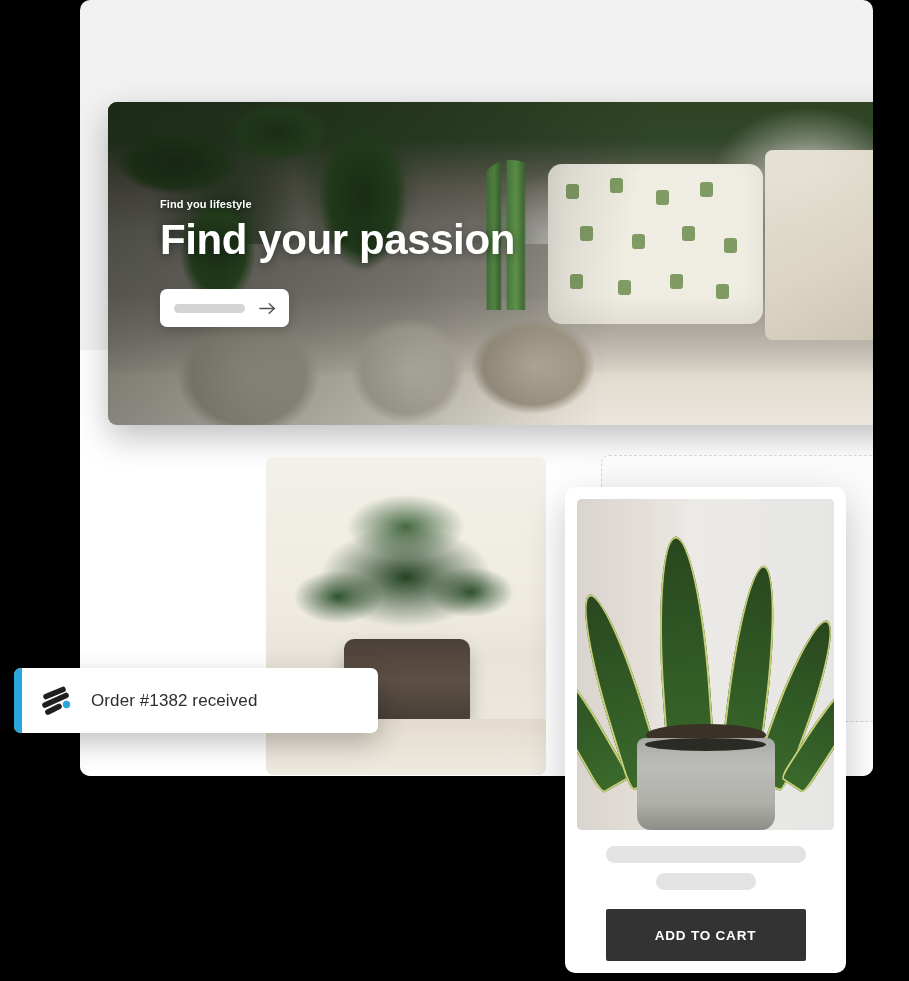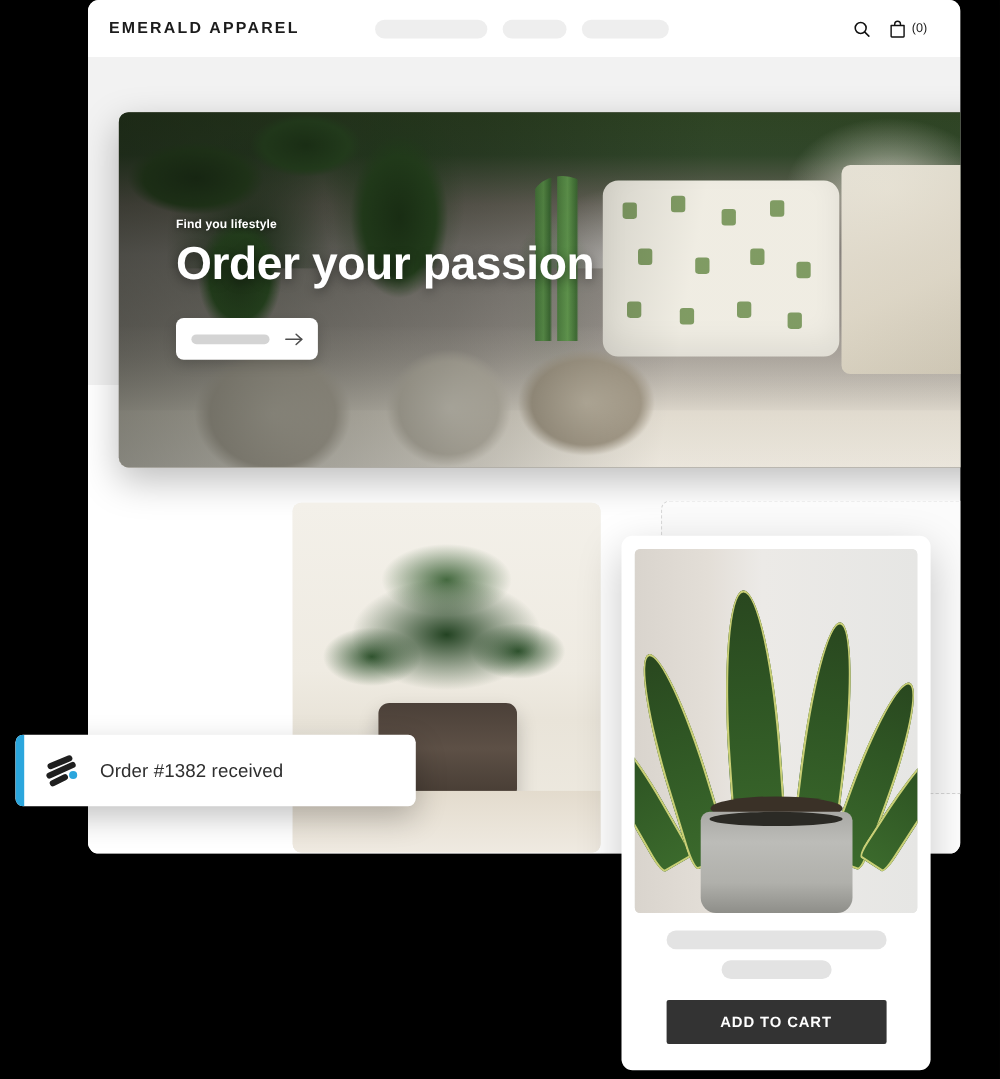--- a/index.html
+++ b/index.html
@@ -360,21 +360,21 @@
     height: 17px;
     border-radius: 9px;
     background: #e3e3e3;
   }
   .pc-line.l1 { width: 200px; }
   .pc-line.l2 { width: 100px; }
   .add-to-cart {
     margin: 19px auto 0 auto;
     display: block;
     width: 200px;
-    height: 40px;
+    height: 52px;
     background: #333333;
     color: #ffffff;
     border: none;
     border-radius: 2px;
     font-family: "Liberation Sans", sans-serif;
     font-size: 13.5px;
     font-weight: 700;
     letter-spacing: 0.8px;
     cursor: pointer;
   }
@@ -411,47 +411,20 @@
     font-size: 17px;
     color: #2e2e2e;
     letter-spacing: 0.1px;
   }
 </style>
 </head>
 <body>
 
 <div class="browser-window">
 
-  <div class="browser-header">
-    <div class="brand-title">EMERALD APPAREL</div>
-
-    <div class="nav-pills">
-      <div class="nav-pill p1"></div>
-      <div class="nav-pill p2"></div>
-      <div class="nav-pill p3"></div>
-    </div>
-
-    <div class="header-actions">
-      <span class="icon-btn">
-        <svg width="17" height="17" viewBox="0 0 24 24" fill="none" stroke="currentColor" stroke-width="2" stroke-linecap="round">
-          <circle cx="10.5" cy="10.5" r="7"></circle>
-          <line x1="15.8" y1="15.8" x2="21" y2="21"></line>
-        </svg>
-      </span>
-      <span class="cart-group">
-        <span class="icon-btn">
-          <svg width="16" height="17" viewBox="0 0 24 26" fill="none" stroke="currentColor" stroke-width="2" stroke-linejoin="round">
-            <path d="M3 8 h18 v15 a1 1 0 0 1 -1 1 H4 a1 1 0 0 1 -1 -1 Z"></path>
-            <path d="M8 8 V6 a4 4 0 0 1 8 0 v2"></path>
-          </svg>
-        </span>
-        <span class="cart-count">(0)</span>
-      </span>
-    </div>
-  </div>
 
   <div class="browser-body">
     <div class="body-gray"></div>
     <div class="body-white"></div>
   </div>
 
   <div class="hero">
     <div class="hero-photo"></div>
     <div class="hero-leaves"></div>
     <div class="hero-cactus"></div>
@@ -467,21 +440,21 @@
       <span style="left:22px;  top:110px;"></span>
       <span style="left:70px;  top:116px;"></span>
       <span style="left:122px; top:110px;"></span>
       <span style="left:168px; top:120px;"></span>
     </div>
     <div class="hero-throw"></div>
     <div class="hero-overlay"></div>
 
     <div class="hero-content">
       <p class="hero-eyebrow">Find you lifestyle</p>
-      <h1 class="hero-headline">Order your passion</h1>
+      <h1 class="hero-headline">Find your passion</h1>
       <div class="hero-search">
         <span class="hero-search-bar"></span>
         <span class="arrow-icon">
           <svg width="17" height="13" viewBox="0 0 20 14" fill="none" stroke="currentColor" stroke-width="1.6" stroke-linecap="round" stroke-linejoin="round">
             <line x1="1" y1="7" x2="18" y2="7"></line>
             <polyline points="12,1.5 18,7 12,12.5"></polyline>
           </svg>
         </span>
       </div>
     </div>

